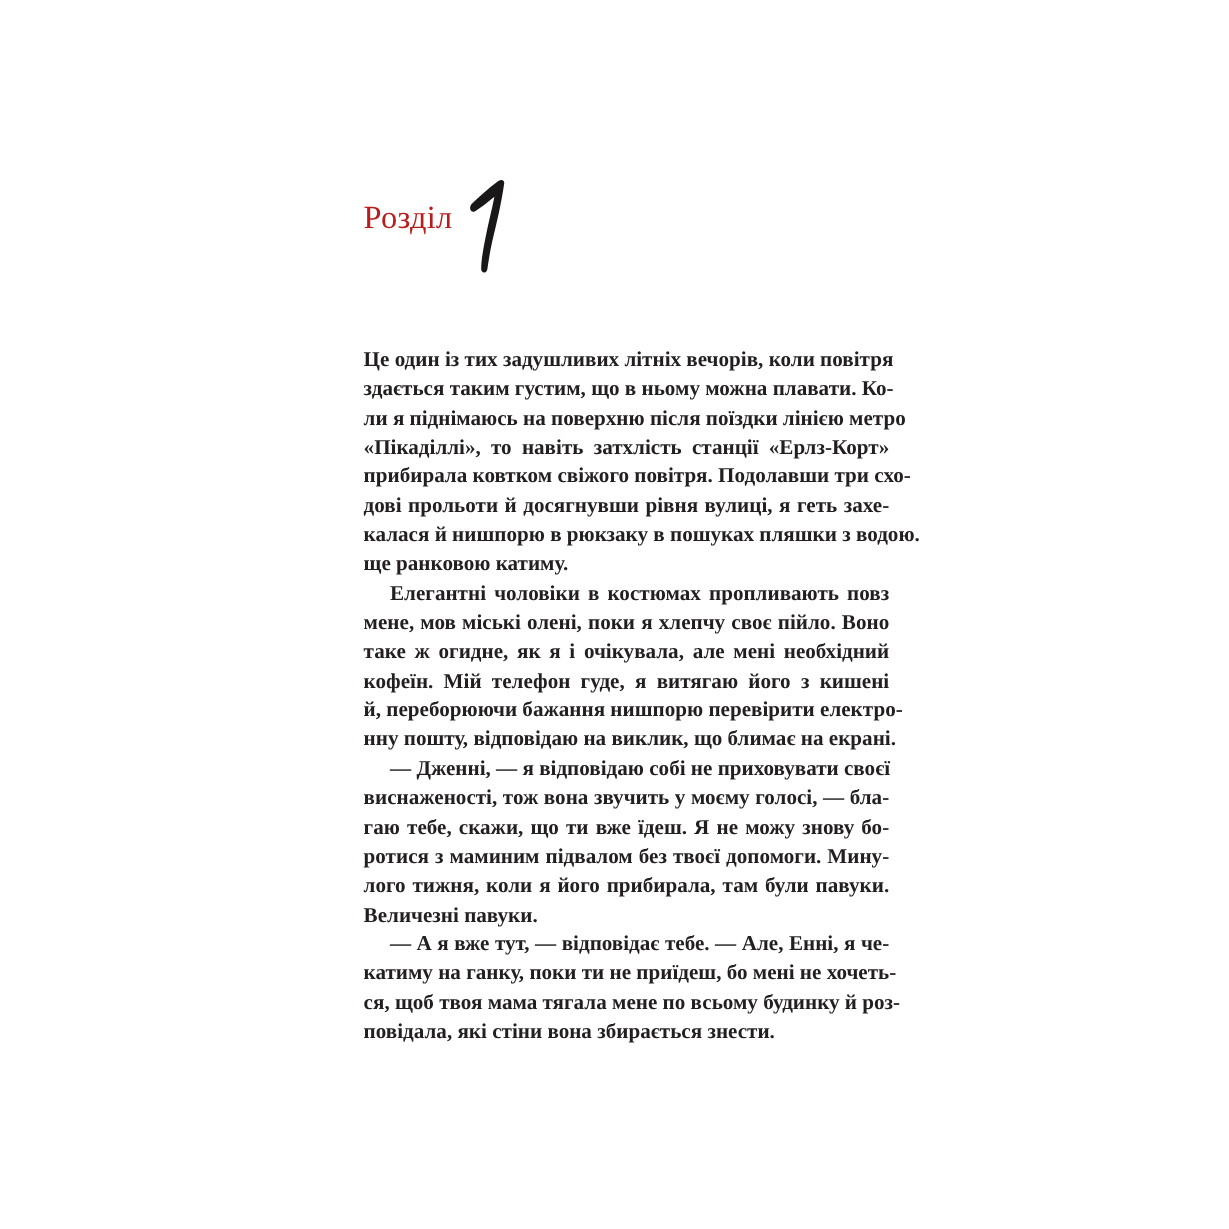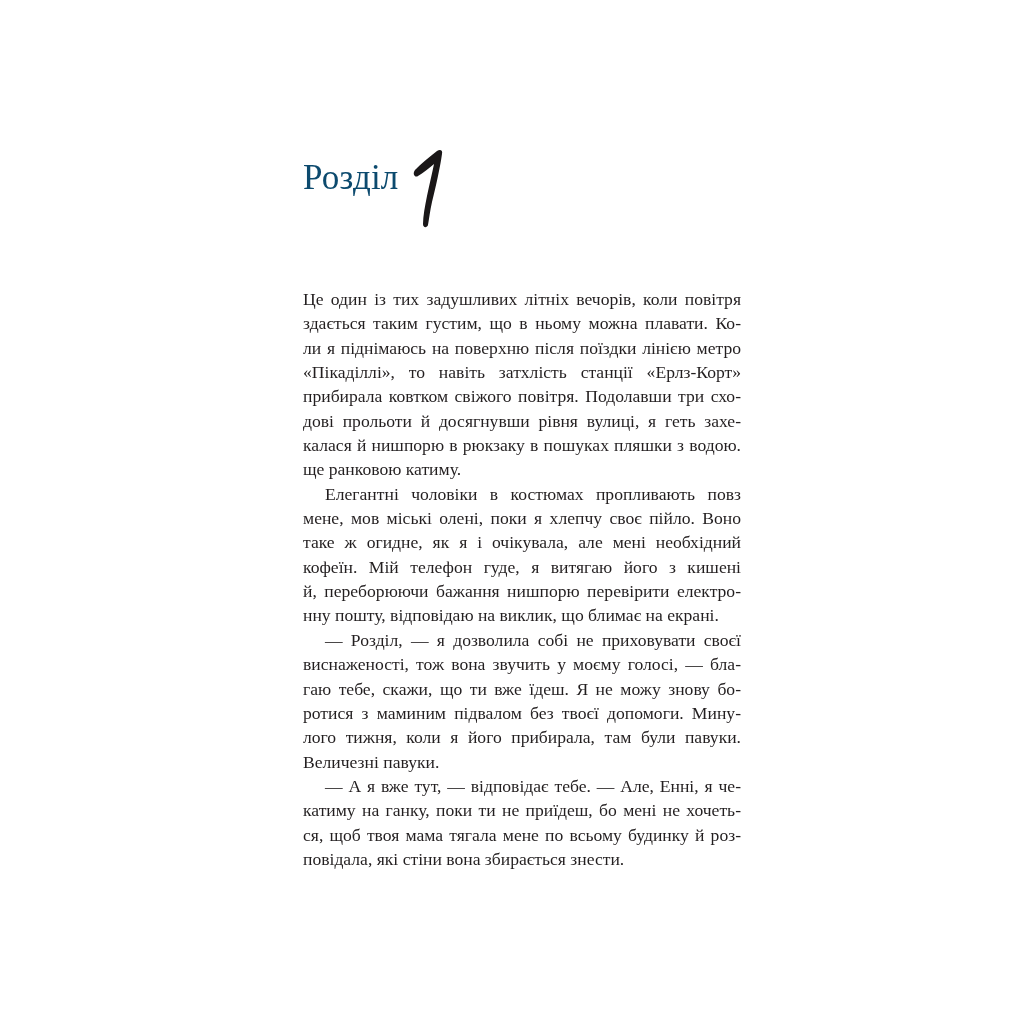--- a/index.html
+++ b/index.html
@@ -17,42 +17,43 @@
     }
     .chapter-heading {
       position: absolute;
       left: 303px;
       top: 138px;
       height: 90px;
       display: flex;
       align-items: flex-end;
     }
     .chapter-word {
-      font-size: 35px;
+      font-size: 27px;
       line-height: 1;
       letter-spacing: 0.2px;
-      color: #0c4a6e;
+      color: #b91c1c;
       margin-bottom: 33px;
     }
     .chapter-number {
       margin-left: 10px;
       width: 36px;
       height: 80px;
       position: relative;
     }
     .chapter-number svg {
       position: absolute;
       left: 0;
       top: 0;
     }
     .body-text {
       position: absolute;
       left: 303px;
       top: 287px;
       width: 438px;
+      font-weight: bold;
     }
     .line {
       display: block;
       font-size: 17.6px;
       line-height: 24.35px;
       height: 24.35px;
       white-space: nowrap;
       text-align: justify;
       text-align-last: justify;
       color: #231f20;
@@ -84,21 +85,21 @@
     <span class="line">прибирала ковтком свіжого повітря. Подолавши три схо-</span>
     <span class="line">дові прольоти й досягнувши рівня вулиці, я геть захе-</span>
     <span class="line">калася й нишпорю в рюкзаку в пошуках пляшки з водою.</span>
     <span class="line last">ще ранковою катиму.</span>
     <span class="line indent">Елегантні чоловіки в костюмах пропливають повз</span>
     <span class="line">мене, мов міські олені, поки я хлепчу своє пійло. Воно</span>
     <span class="line">таке ж огидне, як я і очікувала, але мені необхідний</span>
     <span class="line">кофеїн. Мій телефон гуде, я витягаю його з кишені</span>
     <span class="line">й, переборюючи бажання нишпорю перевірити електро-</span>
     <span class="line last">нну пошту, відповідаю на виклик, що блимає на екрані.</span>
-    <span class="line indent">— Розділ, — я дозволила собі не приховувати своєї</span>
+    <span class="line indent">— Дженні, — я відповідаю собі не приховувати своєї</span>
     <span class="line">виснаженості, тож вона звучить у моєму голосі, — бла-</span>
     <span class="line">гаю тебе, скажи, що ти вже їдеш. Я не можу знову бо-</span>
     <span class="line">ротися з маминим підвалом без твоєї допомоги. Мину-</span>
     <span class="line">лого тижня, коли я його прибирала, там були павуки.</span>
     <span class="line last">Величезні павуки.</span>
     <span class="line indent">— А я вже тут, — відповідає тебе. — Але, Енні, я че-</span>
     <span class="line">катиму на ганку, поки ти не приїдеш, бо мені не хочеть-</span>
     <span class="line">ся, щоб твоя мама тягала мене по всьому будинку й роз-</span>
     <span class="line last">повідала, які стіни вона збирається знести.</span>
   </div>

